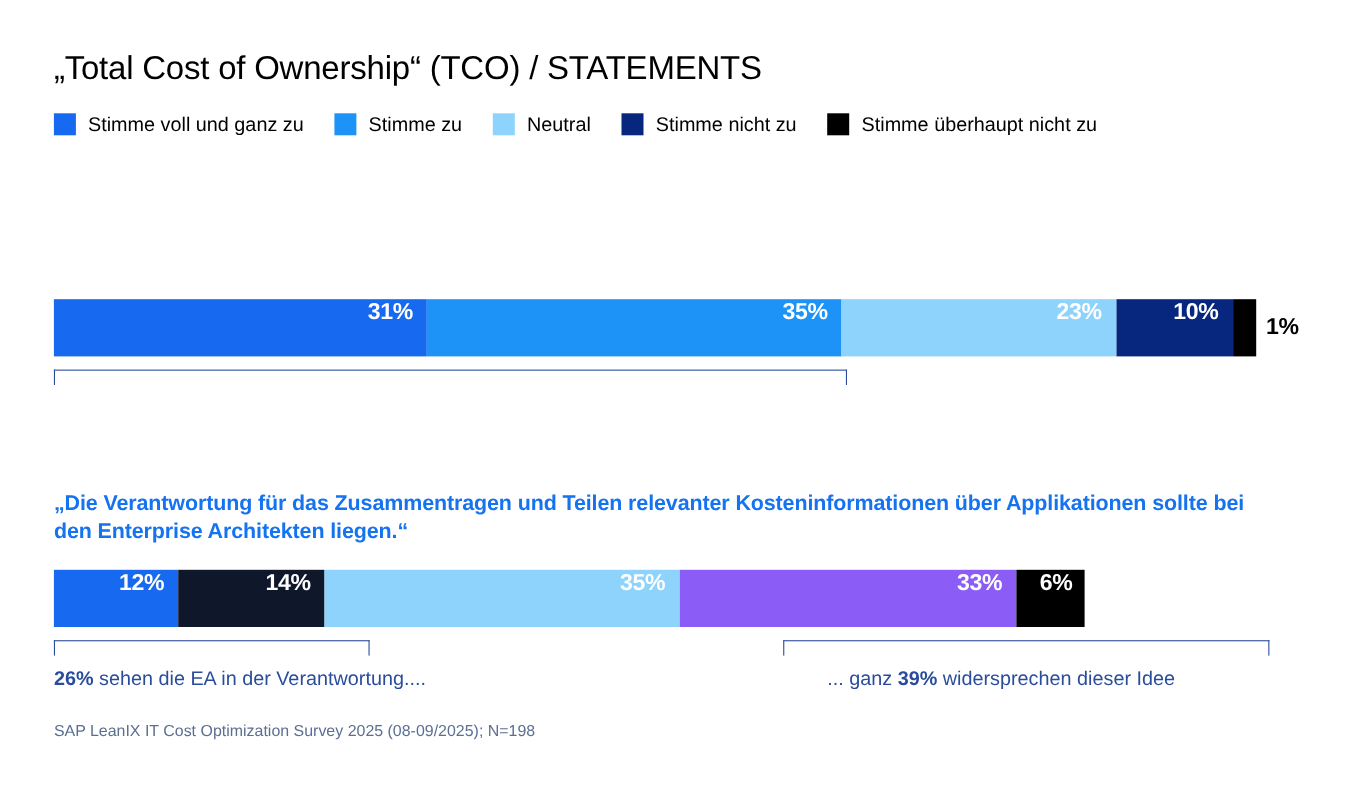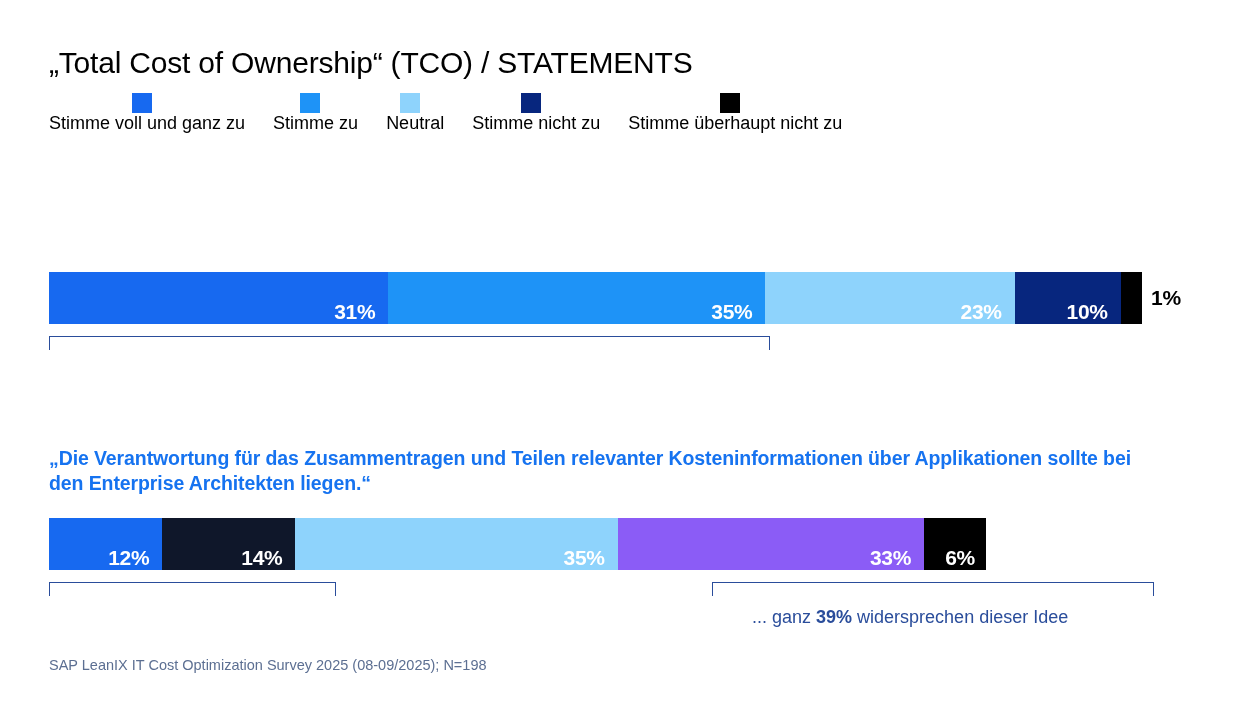--- a/index.html
+++ b/index.html
@@ -42,21 +42,20 @@
     left: 49px;
     top: 101px;
     display: flex;
     align-items: center;
     height: 24px;
   }
   .legend-item {
     display: flex;
     align-items: center;
     margin-right: 28px;
-    flex-direction: column;
   }
   .legend-item:last-child { margin-right: 0; }
   .legend-swatch {
     width: 20px;
     height: 20px;
     flex: 0 0 auto;
     margin-right: 11px;
   }
   .legend-label {
     font-size: 18px;
@@ -90,21 +89,21 @@
     left: 49px;
     height: 52px;
     display: flex;
     align-items: stretch;
   }
   .bar-1 { top: 272px; width: 1093px; }
   .bar-2 { top: 518px; width: 937px; }
 
   .seg {
     display: flex;
-    align-items: flex-end;
+    align-items: flex-start;
     justify-content: flex-end;
     box-sizing: border-box;
     padding-right: 13px;
     overflow: hidden;
     padding-left: 13px;
   }
   .seg-label {
     font-size: 21px;
     font-weight: bold;
     color: #ffffff;
@@ -231,17 +230,18 @@
       <span class="seg-label">33%</span>
     </div>
     <div class="seg" style="background:#000000; width:6.60%; padding-right:11px">
       <span class="seg-label">6%</span>
     </div>
   </div>
 
   <div class="bracket bracket-2a"></div>
   <div class="bracket bracket-2b"></div>
 
+  <div class="annotation ann-2a"><b>26%</b><span> sehen die EA in der Verantwortung....</span></div>
   <div class="annotation ann-2b"><span>... ganz </span><b>39%</b><span> widersprechen dieser Idee</span></div>
 
   <div class="footer-source">SAP LeanIX IT Cost Optimization Survey 2025 (08-09/2025); N=198</div>
 
 </div>
 
 </body></html>

